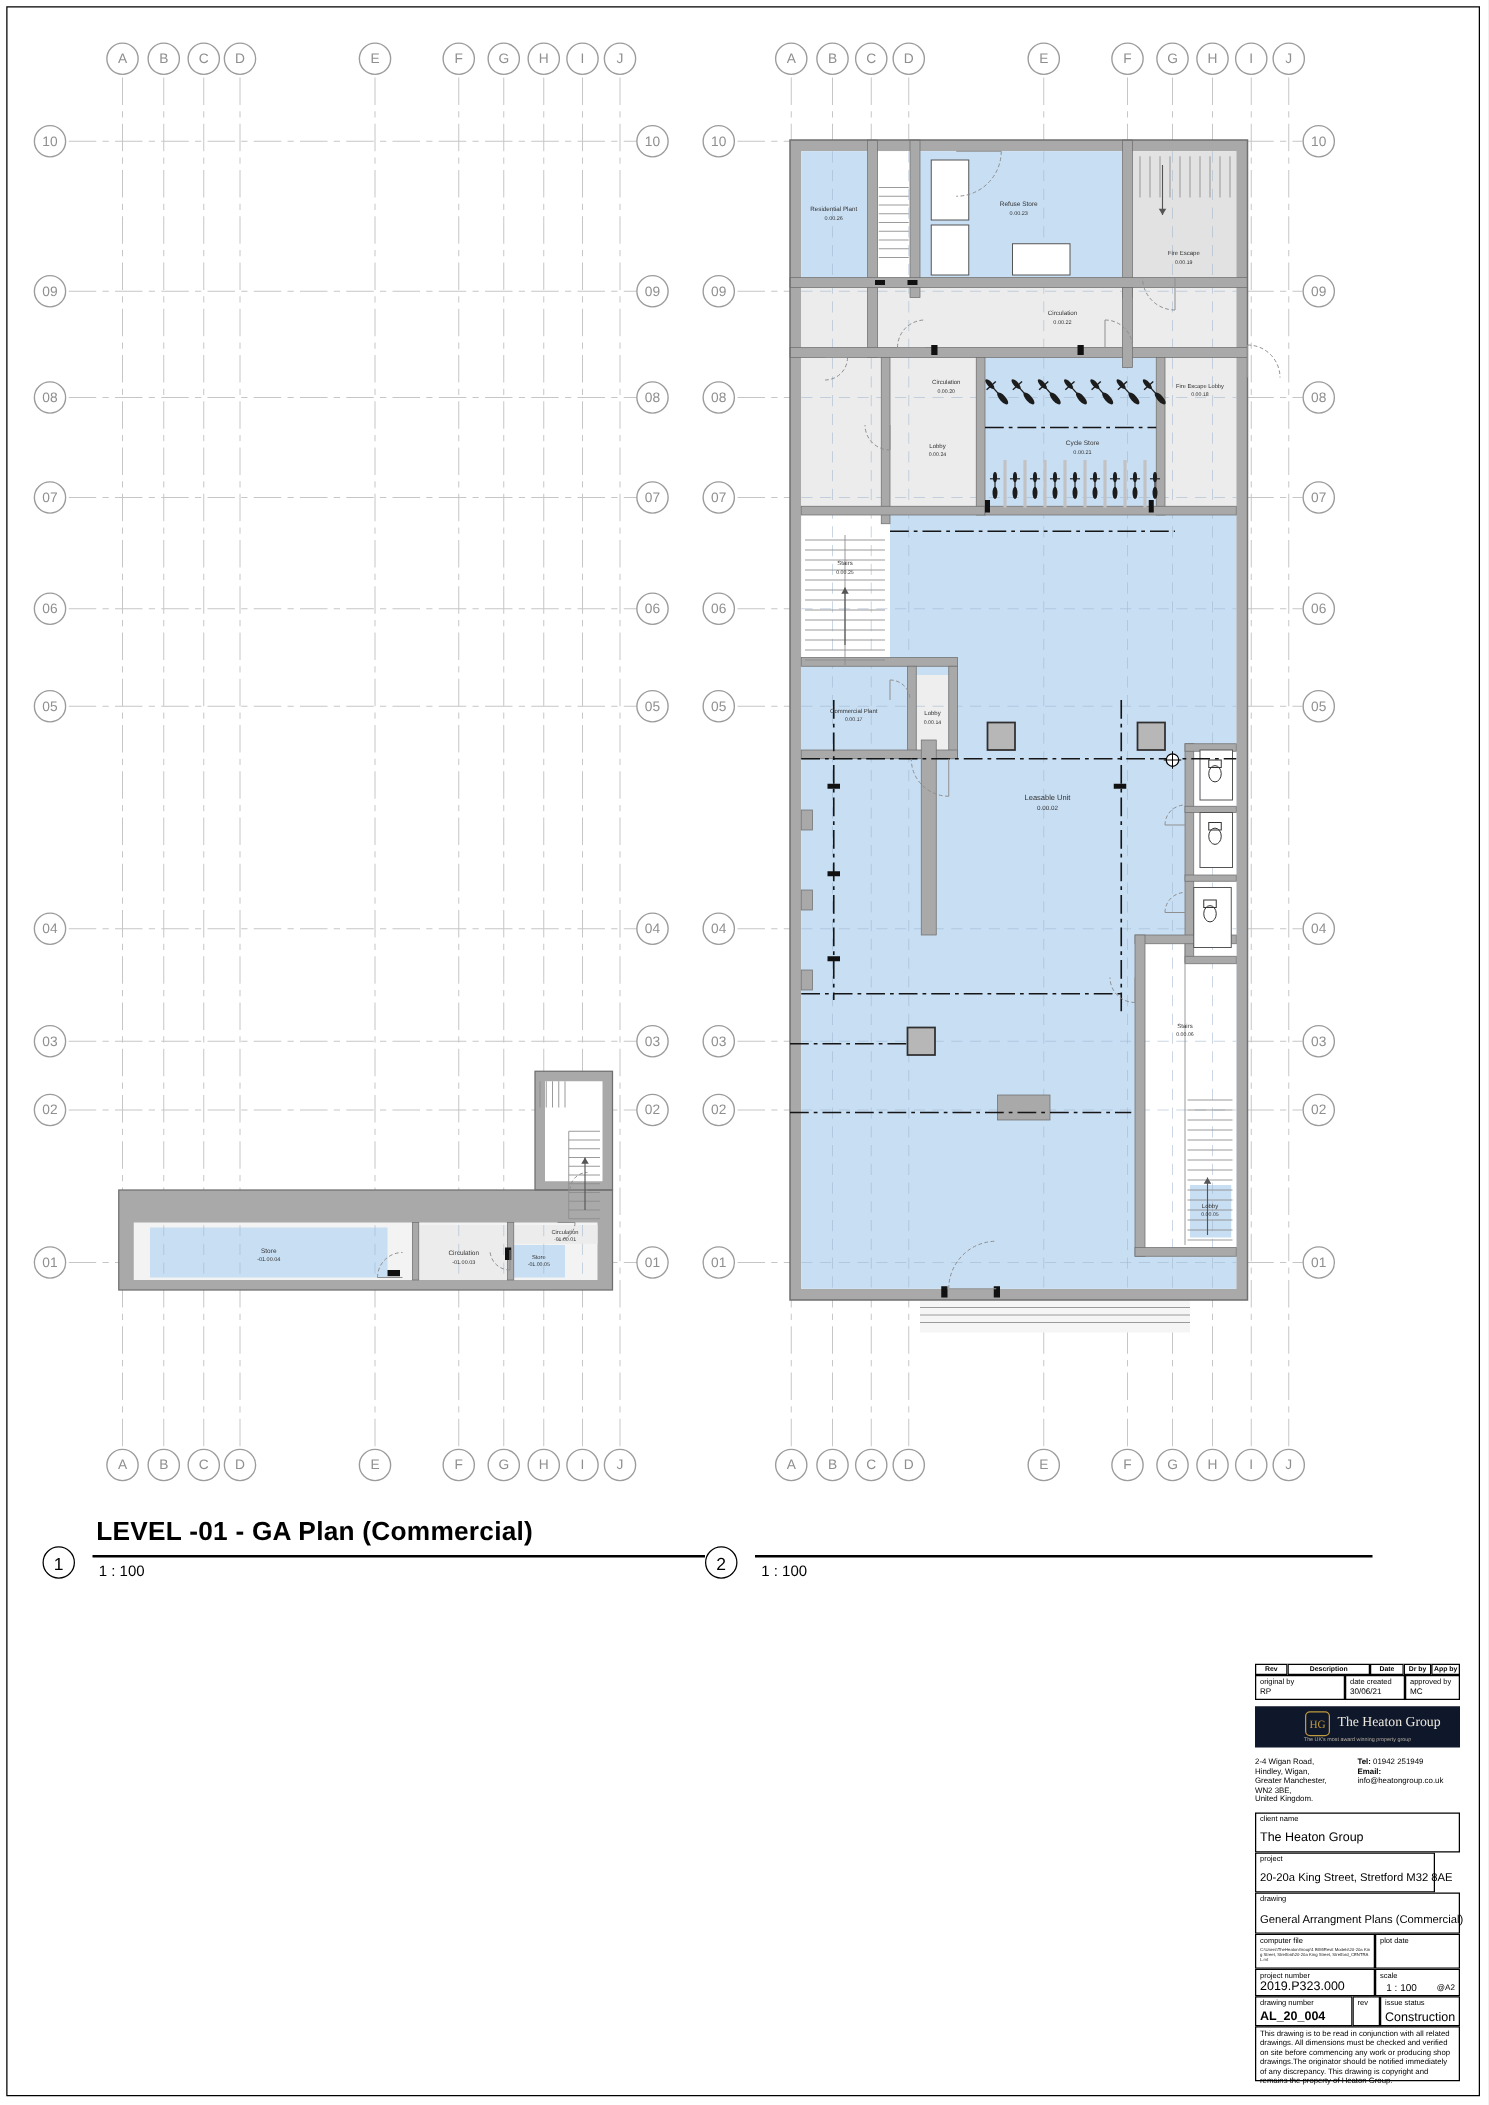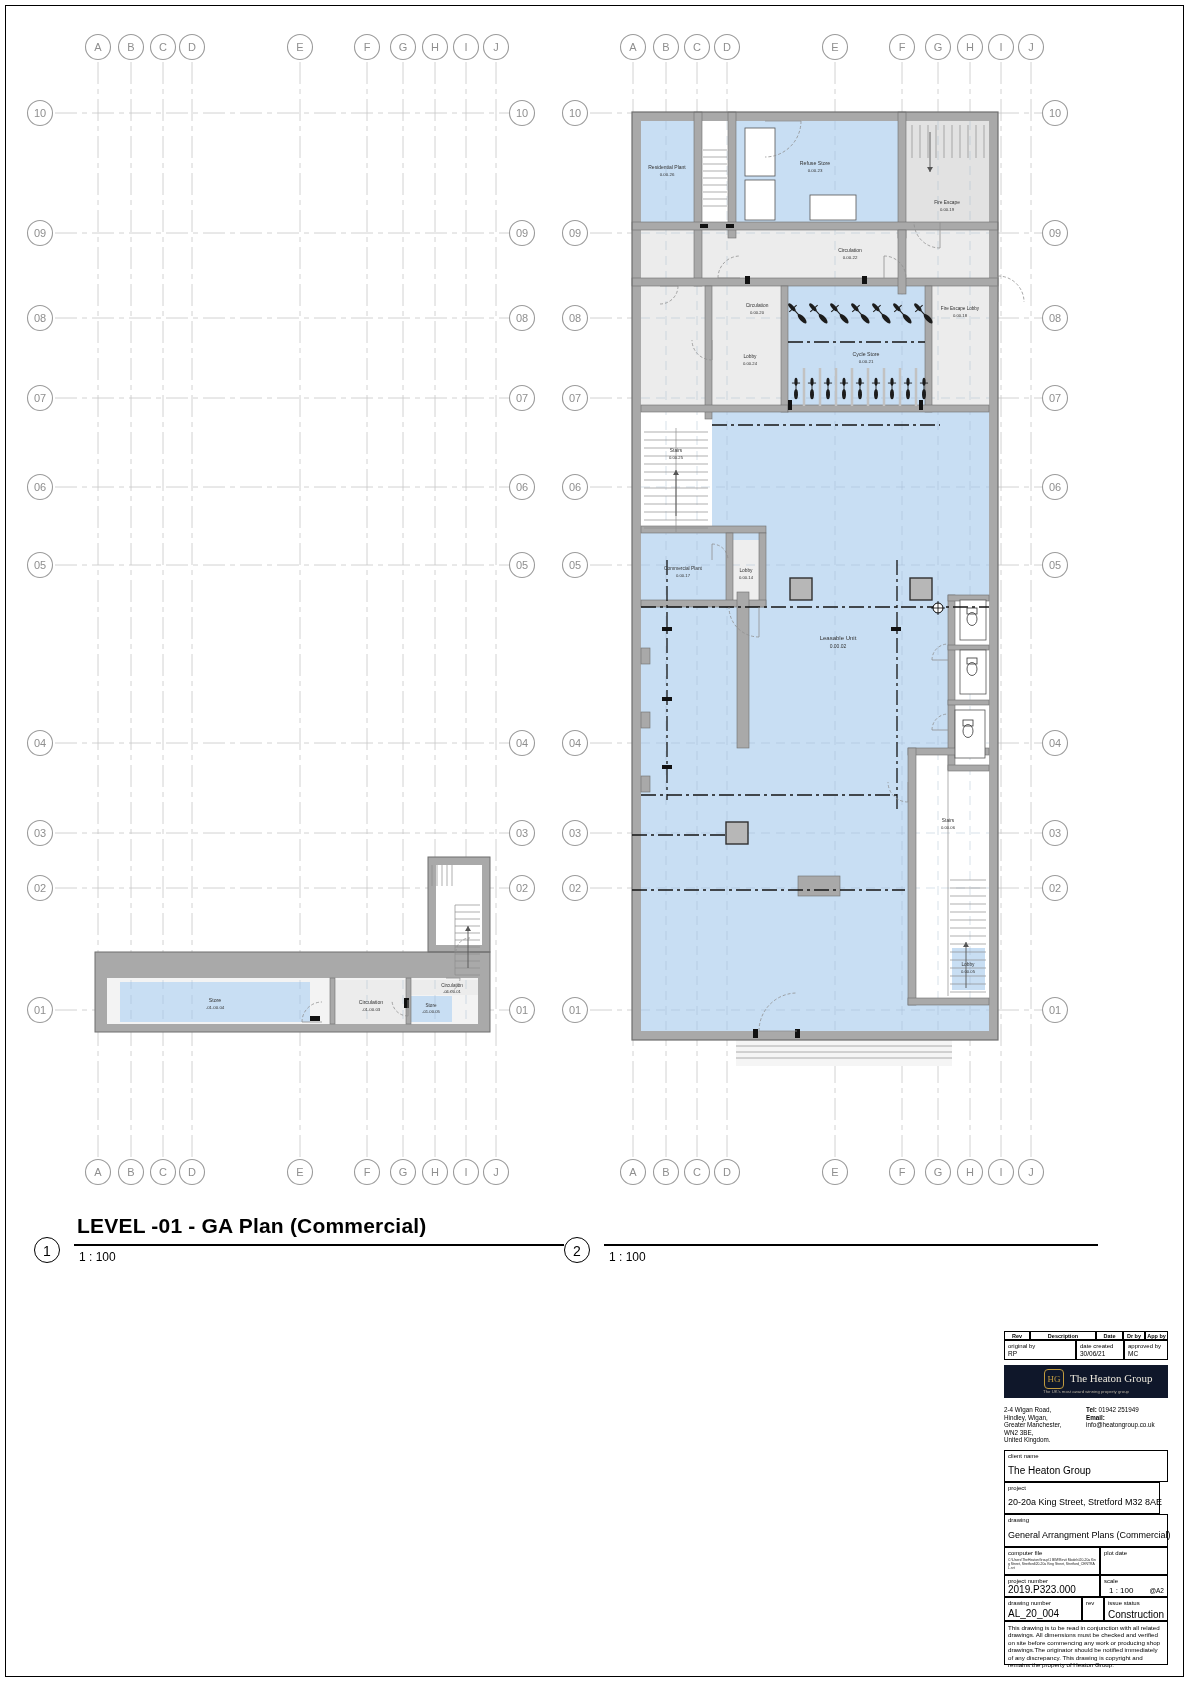--- a/index.html
+++ b/index.html
@@ -846,21 +846,21 @@
     <div class="addr" style="left:82px;width:82px;">
       <div><b>Tel:</b> <span>01942 251949</span></div>
       <div><b>Email:</b></div>
       <div>info@heatongroup.co.uk</div>
     </div>
 
     <div class="cell" style="left:0;top:119px;width:164px;height:32px;">
       <span class="lab">client name</span>
       <span class="val" style="top:14px;">The Heaton Group</span>
     </div>
-    <div class="cell" style="left:0;top:151px;width:156px;height:32px;">
+    <div class="cell" style="left:0;top:151px;width:144px;height:32px;">
       <span class="lab">project</span>
       <span class="val" style="top:14px;font-size:9px;">20-20a King Street, Stretford M32 8AE</span>
     </div>
     <div class="cell" style="left:0;top:183px;width:164px;height:33px;">
       <span class="lab">drawing</span>
       <span class="val" style="top:15px;font-size:9px;">General Arrangment Plans (Commercial)</span>
     </div>
     <div class="cell" style="left:0;top:216px;width:96px;height:28px;">
       <span class="lab">computer file</span>
       <span class="tiny">C:\Users\TheHeatonGroup\1 BIM\Revit Models\20-20a King Street, Stretford\20-20a King Street, Stretford_CENTRAL.rvt</span>
@@ -872,21 +872,21 @@
       <span class="lab">project number</span>
       <span class="val" style="top:8px;">2019.P323.000</span>
     </div>
     <div class="cell" style="left:96px;top:244px;width:68px;height:22px;border-width:1.6px;">
       <span class="lab">scale</span>
       <span class="val" style="left:8px;top:10px;font-size:8px;">1 : 100</span>
       <span style="position:absolute;right:3px;top:11px;font-size:6.5px;">@A2</span>
     </div>
     <div class="cell" style="left:0;top:266px;width:78px;height:24px;border-width:1.6px;">
       <span class="lab">drawing number</span>
-      <span class="val" style="top:10px;">AL_20_004</span>
+      <span class="val" style="top:10px;font-weight:bold;">AL_20_004</span>
     </div>
     <div class="cell" style="left:78px;top:266px;width:22px;height:24px;border-width:1.6px;">
       <span class="lab">rev</span>
     </div>
     <div class="cell" style="left:100px;top:266px;width:64px;height:24px;border-width:1.6px;">
       <span class="lab">issue status</span>
       <span class="val" style="top:11px;">Construction</span>
     </div>
     <div class="cell" style="left:0;top:290px;width:164px;height:44px;">
       <span class="disc">This drawing is to be read in conjunction with all related drawings. All dimensions must be checked and verified on site before commencing any work or producing shop drawings.The originator should be notified immediately of any discrepancy. This drawing is copyright and remains the property of Heaton Group.</span>

